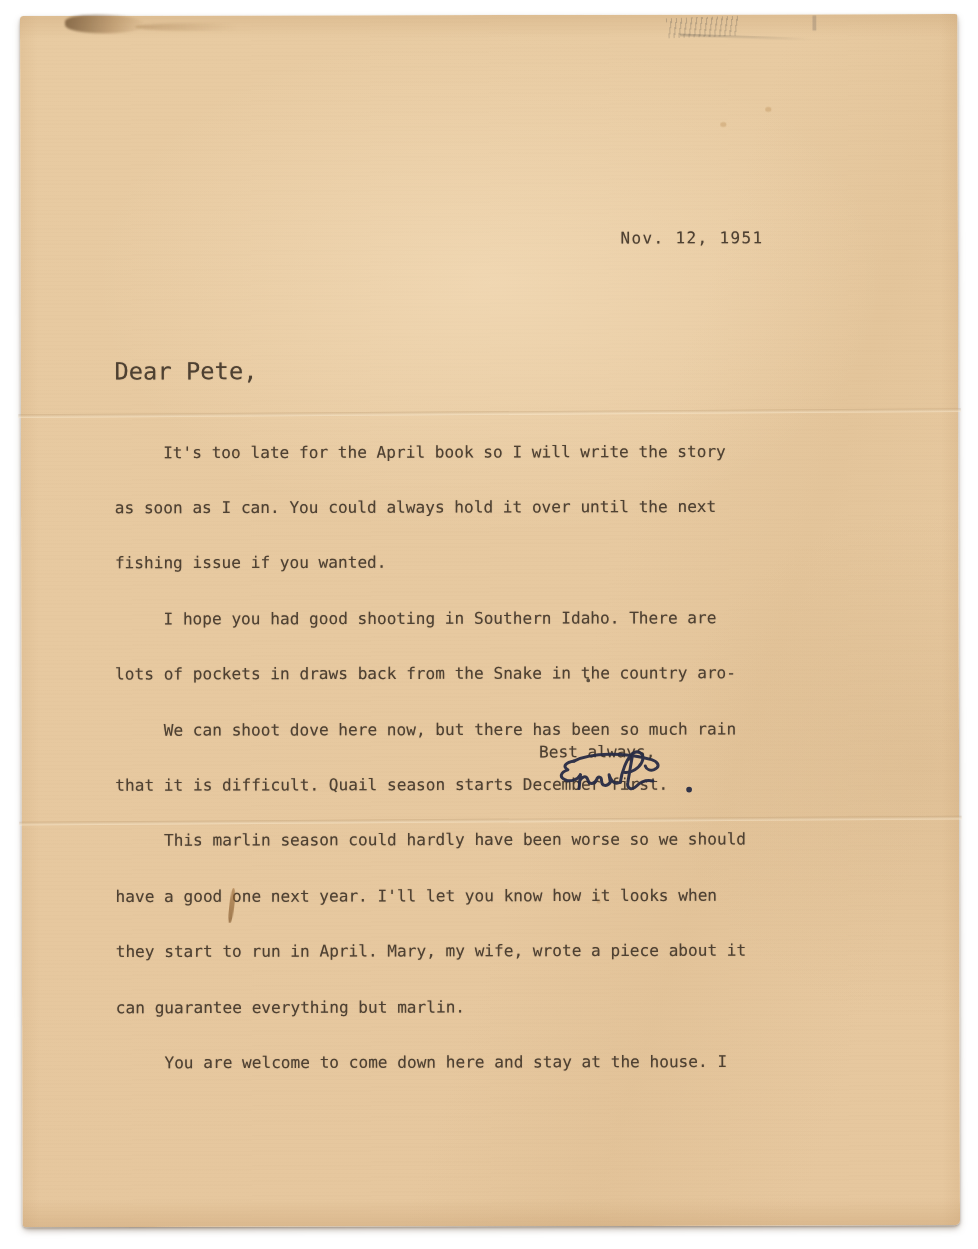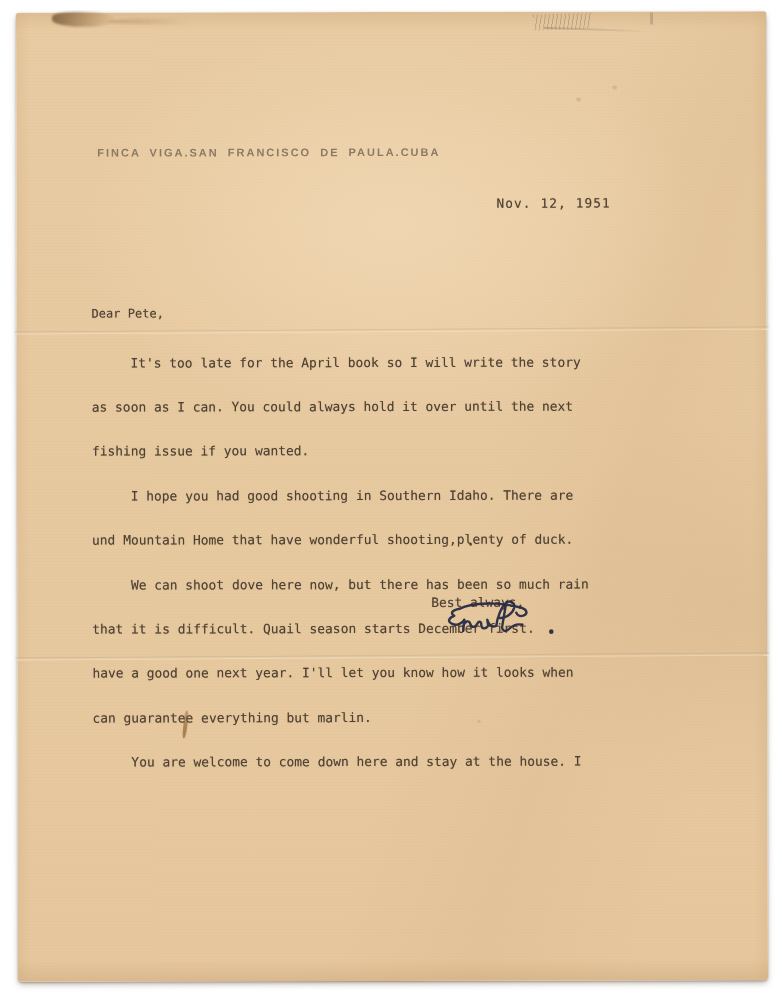--- a/index.html
+++ b/index.html
@@ -39,22 +39,22 @@
     position:absolute;
     left:81px;top:134px;
     font-family:"Liberation Sans", sans-serif;
     font-size:11px;
     font-weight:700;
     letter-spacing:2px;
     word-spacing:4px;
     color:#8c7a62;
     white-space:pre;
   }
-  .date-line{left:480px;top:184px;font-size:12.8px;letter-spacing:1.1px;}
-  .salutation{left:75px;top:294px;font-size:12px;}
+  .date-line{left:480px;top:172px;font-size:12.8px;letter-spacing:1.1px;}
+  .salutation{left:75px;top:274px;font-size:19px;}
   .body-block{
     position:absolute;left:75px;top:314px;
     font-size:12.9px;line-height:14.8px;
   }
   .body-block .typed-line{white-space:pre;}
   .closing{left:414px;top:583px;font-size:12.9px;}
   .signature{
     position:absolute;left:422px;top:578px;width:140px;height:60px;
   }
   .crease{
@@ -117,35 +117,36 @@
 <body>
 
 <div class="paper">
 
   <div class="stain stain-top-left"></div>
   <div class="stain stain-top-tail"></div>
   <div class="stain pencil-smudge"></div>
   <div class="stain pencil-streak"></div>
   <div class="stain pencil-tick"></div>
 
-  <div class="letterhead">FINCA VIGA.SAN FRANCISCO DE PAULA.CUBA</div>
 
   <div class="typed date-line">Nov. 12, 1951</div>
 
   <div class="typed salutation">Dear Pete,</div>
 
   <div class="typed body-block">
     <div class="typed-line">     It's too late for the April book so I will write the story</div>
     <div class="typed-line">as soon as I can. You could always hold it over until the next</div>
     <div class="typed-line">fishing issue if you wanted.</div>
     <div class="typed-line">     I hope you had good shooting in Southern Idaho. There are</div>
-    <div class="typed-line">und Mountain Home that have wonderful shooting,plenty of duck.</div>
+    <div class="typed-line">lots of pockets in draws back from the Snake in the country aro-</div>
     <div class="typed-line">     We can shoot dove here now, but there has been so much rain</div>
     <div class="typed-line">that it is difficult. Quail season starts December first.</div>
+    <div class="typed-line">     This marlin season could hardly have been worse so we should</div>
     <div class="typed-line">have a good one next year. I'll let you know how it looks when</div>
+    <div class="typed-line">they start to run in April. Mary, my wife, wrote a piece about it</div>
     <div class="typed-line">can guarantee everything but marlin.</div>
     <div class="typed-line">     You are welcome to come down here and stay at the house. I</div>
   </div>
 
   <div class="stain ink-dot"></div>
 
   <div class="typed closing">Best always,</div>
 
   <svg class="signature" role="img" viewBox="0 0 140 60" fill="none" aria-label="Ernest.">
     <g stroke="#272c45" stroke-width="2.4" stroke-linecap="round" stroke-linejoin="round" opacity="0.95">

